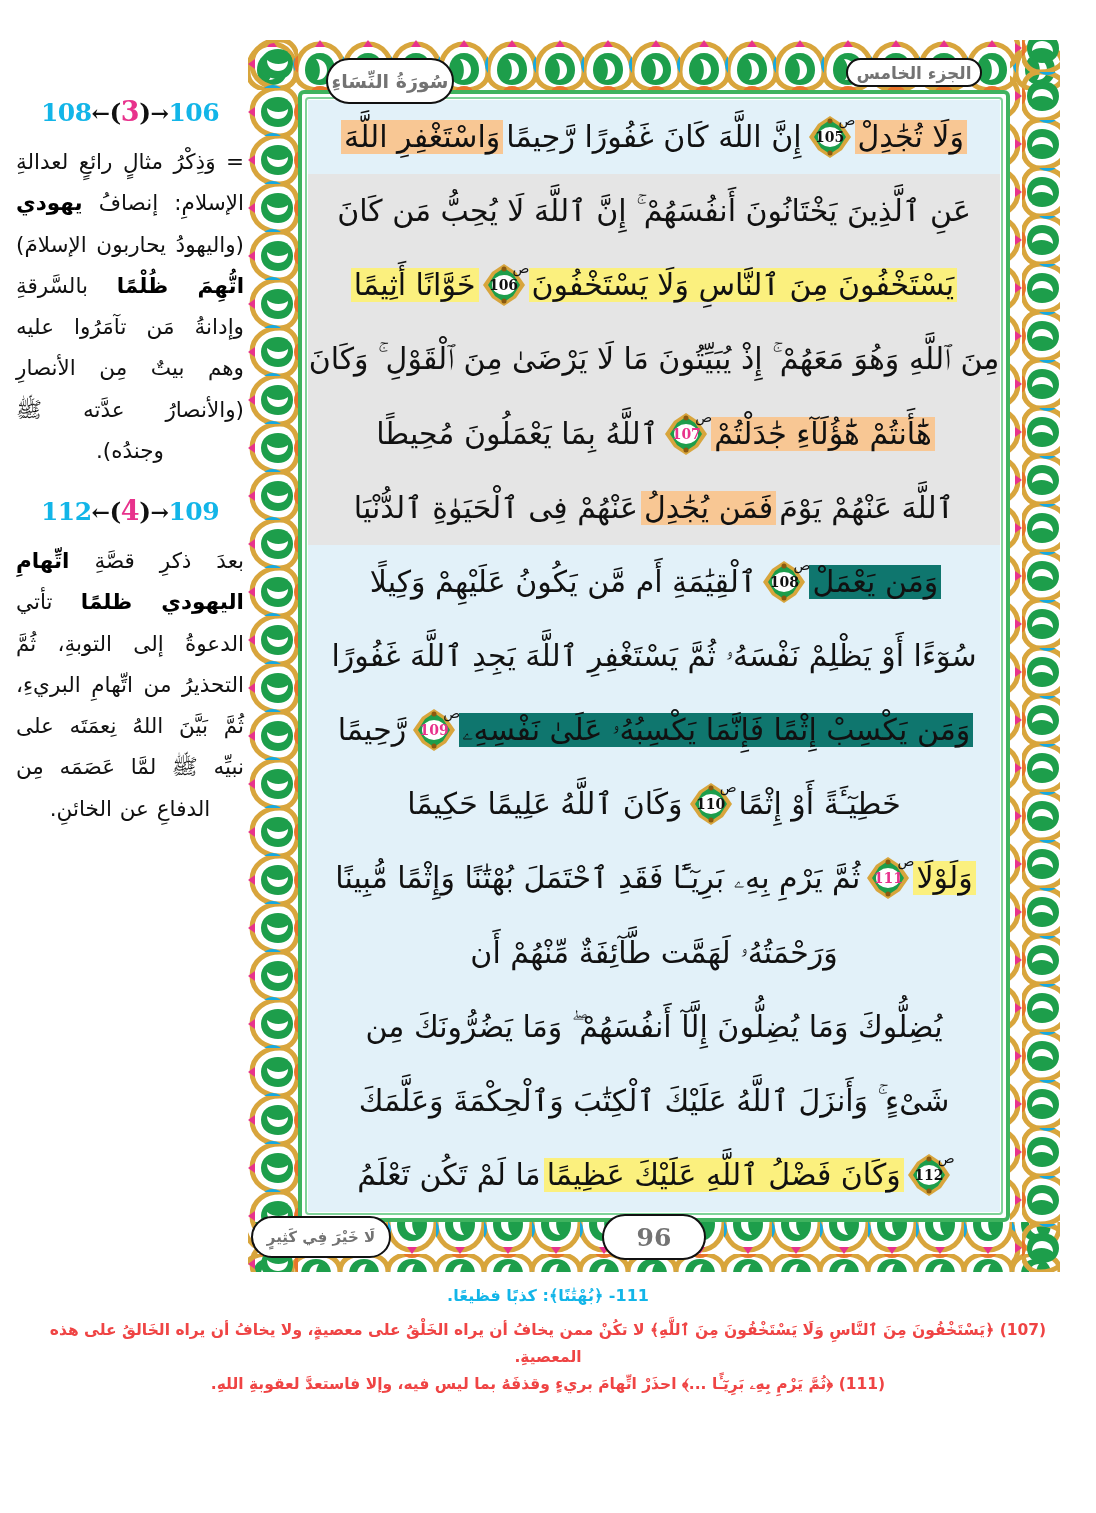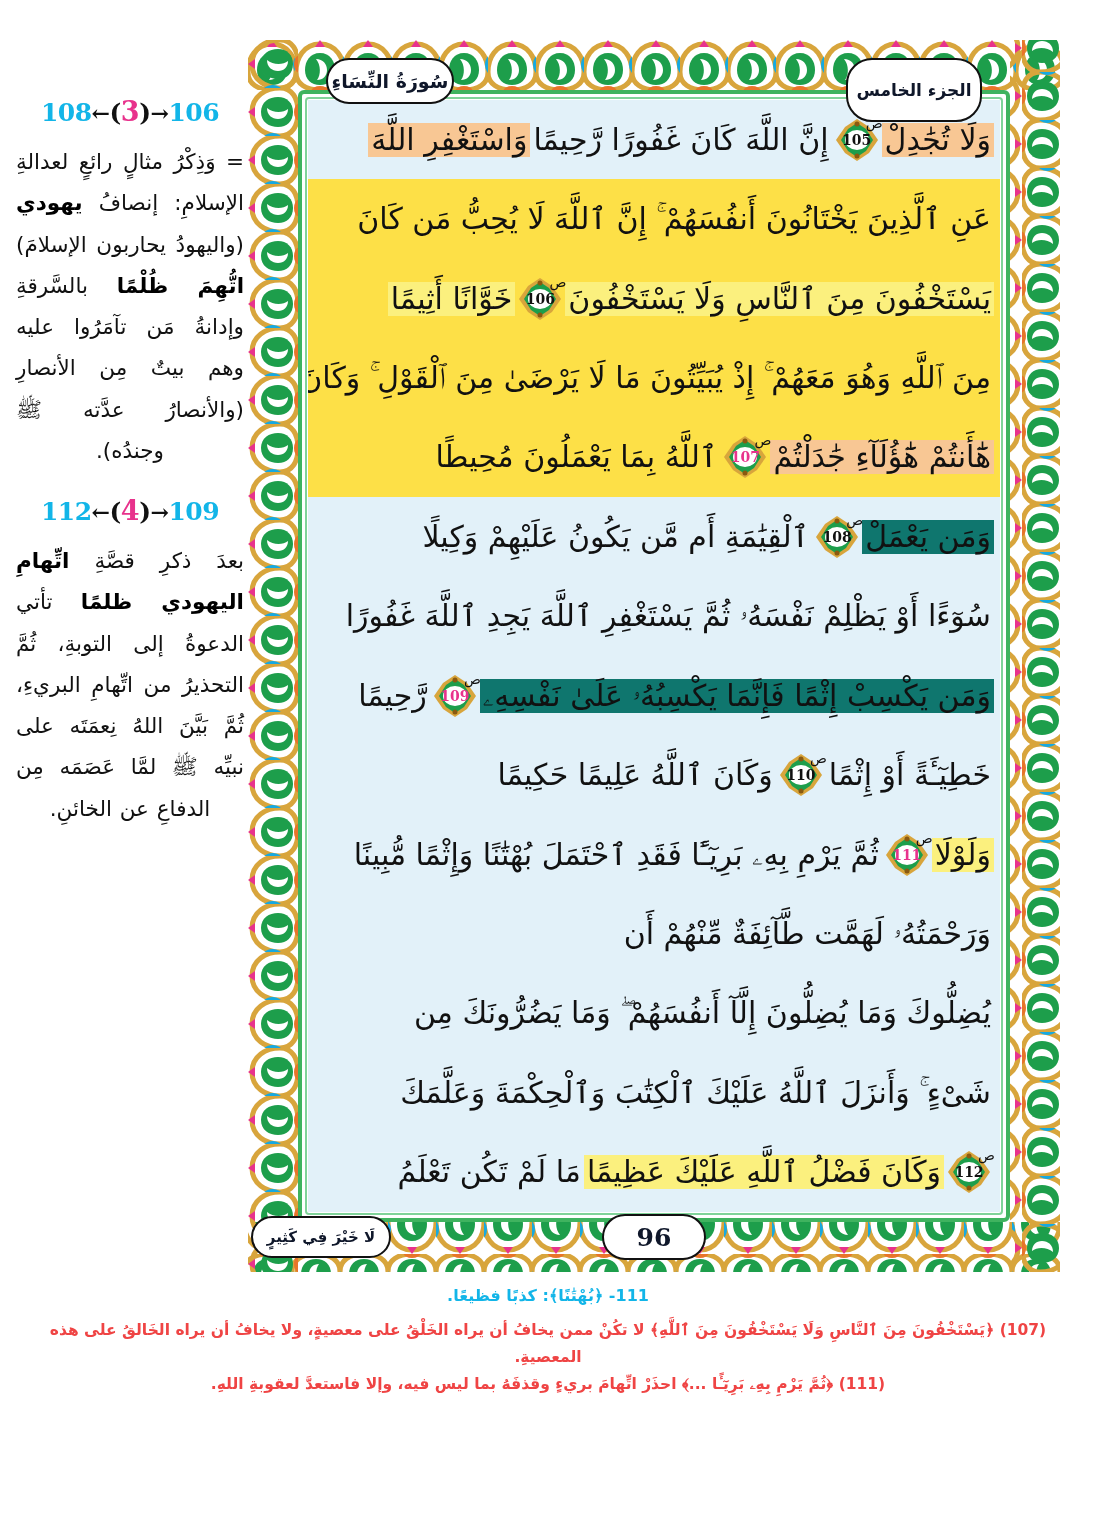--- a/index.html
+++ b/index.html
@@ -94,31 +94,31 @@
     position: absolute;
     background: #ffffff;
     border: 2.5px solid #111;
     border-radius: 26px;
     display: flex;
     align-items: center;
     justify-content: center;
     z-index: 20;
     font-family: "DejaVu Sans", "Liberation Sans", sans-serif;
     font-weight: bold;
-    color: #0f172a;
+    color: #737373;
     white-space: nowrap;
   }
   #surah-cartouche {
     left: 78px; top: 18px;
     width: 128px; height: 46px;
     font-size: 19px;
   }
   #juz-cartouche {
     right: 78px; top: 18px;
-    width: 136px; height: 64px;
+    width: 136px; height: 29px;
     font-size: 17px;
   }
   #footer-left-cartouche {
     left: 3px; bottom: 14px;
     width: 140px; height: 42px;
     font-size: 15px;
   }
   #pagenum-cartouche {
     left: 50%; transform: translateX(-50%);
     bottom: 12px;
@@ -135,42 +135,42 @@
     display: flex;
     flex-direction: column;
     z-index: 2;
   }
   .qline {
     position: relative;
     flex: 1 1 0;
     display: flex;
     flex-direction: row-reverse;
     align-items: center;
-    justify-content: flex-end;
+    justify-content: center;
     direction: rtl;
     font-family: "DejaVu Sans", "Liberation Sans", sans-serif;
     font-size: 30px;
     line-height: 1.0;
     color: #111;
     white-space: nowrap;
     padding: 0 6px;
     overflow: hidden;
   }
   .qline > .seg {
     display: inline-flex;
     align-items: center;
     height: 100%;
   }
   .seg-text {
     display: inline-block;
     padding: 2px 3px;
     letter-spacing: -0.5px;
   }
   
-  .bg-white  { background: #fde047; }
+  .bg-white  { background: #e5e5e5; }
   .bg-blue   { background: #e2f1f9; }
   .hl-orange { background: #f8c794; }
   .hl-yellow { background: #fbf07e; }
   .hl-pink   { background: #0f766e; }
   .hl-none   { background: transparent; }
 
   
   .rosette {
     position: relative;
     width: 44px; height: 44px;
@@ -359,20 +359,31 @@
                 <circle cx="22" cy="38" r="2.5" fill="#8a5a10"></circle>
               </svg>
             <span class="num pink">107</span>
             <span class="saad">ص</span>
           </span>
           <span class="seg">
             <span class="seg-text hl-orange">هَٰٓأَنتُمْ هَٰٓؤُلَآءِ جَٰدَلْتُمْ</span>
           </span>
         </div>
 
+        <div class="qline bg-white">
+          <span class="seg">
+            <span class="seg-text hl-none">عَنْهُمْ فِى ٱلْحَيَوٰةِ ٱلدُّنْيَا</span>
+          </span>
+          <span class="seg">
+            <span class="seg-text hl-orange">فَمَن يُجَٰدِلُ</span>
+          </span>
+          <span class="seg">
+            <span class="seg-text hl-none">ٱللَّهَ عَنْهُمْ يَوْمَ</span>
+          </span>
+        </div>
 
         <div class="qline bg-blue">
           <span class="seg">
             <span class="seg-text hl-none">ٱلْقِيَٰمَةِ أَم مَّن يَكُونُ عَلَيْهِمْ وَكِيلًا</span>
           </span>
           <span class="rosette">
             <svg viewBox="0 0 44 44" aria-hidden="true">
                 <polygon points="22,1 34,9 43,22 34,35 22,43 10,35 1,22 10,9" fill="#d8a53c"></polygon>
                 <polygon points="22,5 31,11 38,22 31,33 22,39 13,33 6,22 13,11" fill="#1d9e4b"></polygon>
                 <ellipse cx="22" cy="22" rx="12" ry="10" fill="#ffffff"></ellipse>

